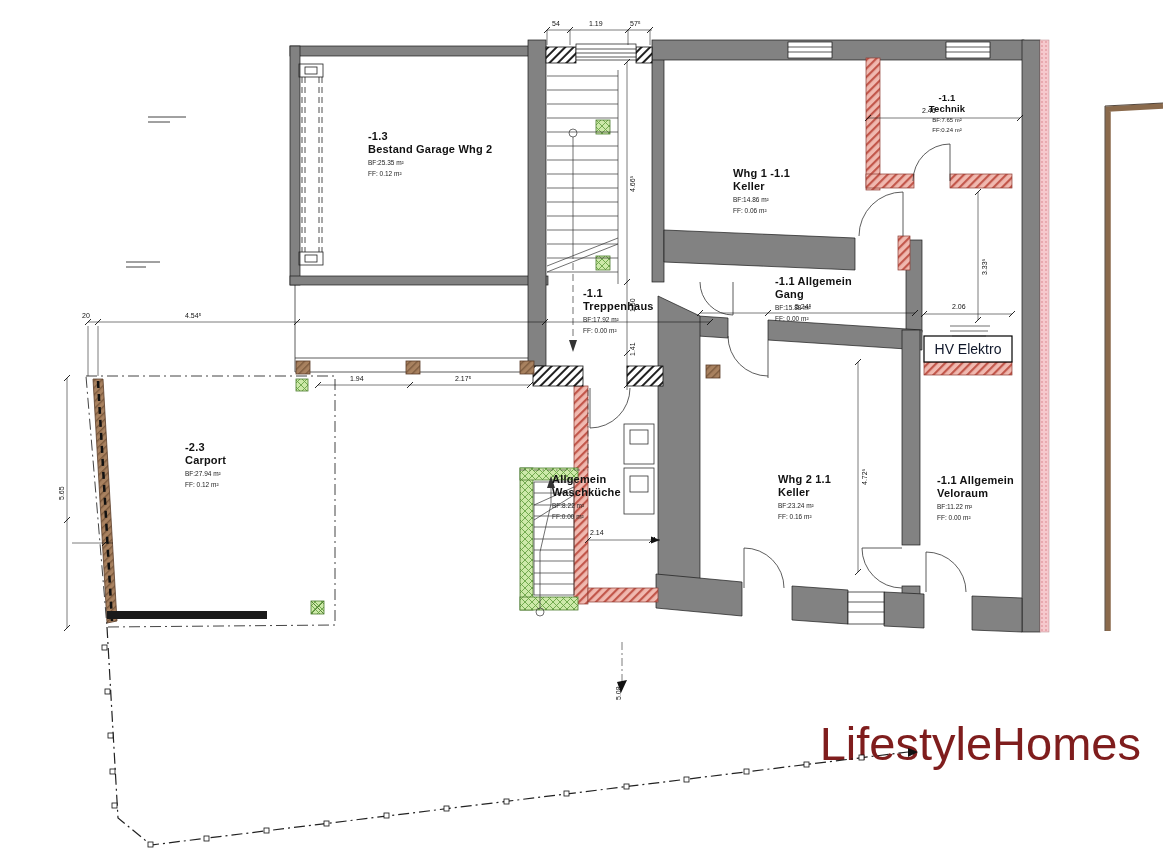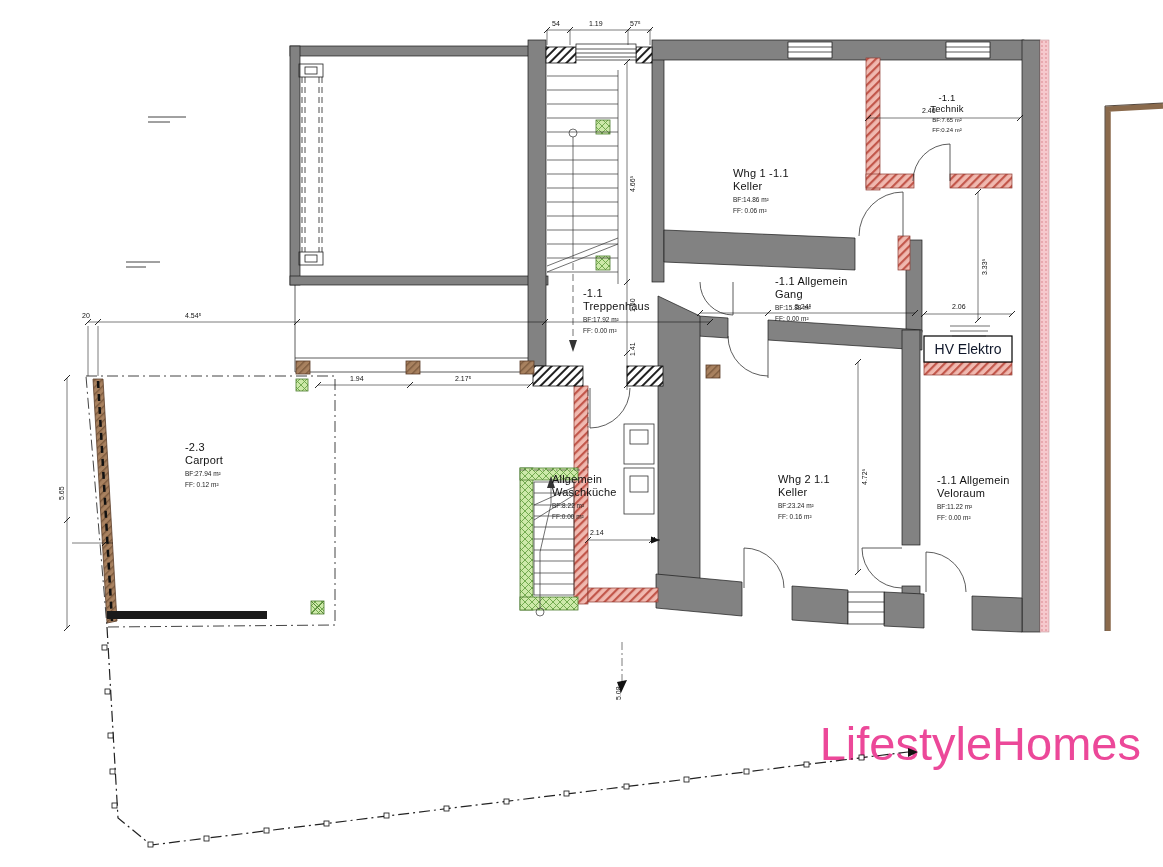--- a/index.html
+++ b/index.html
@@ -1,31 +1,31 @@
 <!DOCTYPE html>
 <html><head>
 <meta charset="utf-8">
 <style>
   html,body{margin:0;padding:0;background:#fff;}
   .stage{position:relative;width:1163px;height:867px;background:#ffffff;overflow:hidden;
          font-family:"Liberation Sans",sans-serif;}
   .stage svg{position:absolute;left:0;top:0;}
   .room-label{position:absolute;color:#111;line-height:1.18;white-space:nowrap;}
-  .room-label .rid,.room-label .rname{font-size:11px;font-weight:normal;letter-spacing:.2px;}
+  .room-label .rid,.room-label .rname{font-size:11px;font-weight:bold;letter-spacing:.2px;}
   .room-label .rname{margin-bottom:2px;}
   .room-label .rarea{font-size:6.5px;color:#222;line-height:1.65;}
   .room-label.centered{text-align:center;}
   .room-label.small .rid,.room-label.small .rname{font-size:9.5px;}
   .room-label.small .rarea{font-size:6px;}
   .dim{position:absolute;font-size:7px;color:#111;white-space:nowrap;}
   .dim.rot{transform:rotate(-90deg);transform-origin:0 0;}
   .hv-label{position:absolute;left:924px;top:336px;width:88px;height:26px;display:flex;
             align-items:center;justify-content:center;font-size:14px;color:#0f172a;}
   .watermark{position:absolute;right:22px;top:716px;text-align:right;font-size:47px;
-             line-height:1.2;color:#ec4899;font-weight:500;}
+             line-height:1.2;color:#7f1d1d;font-weight:500;}
 </style>
 </head>
 <body>
 
 <div class="stage">
 
   <div class="watermark">
     <div>LifestyleHomes</div>
   </div>
 
@@ -247,20 +247,26 @@
         <path d="M585 543L591 537M649 543L655 537"></path>
         <path d="M855 365L861 359M855 575L861 569"></path>
         <path d="M64 381L70 375M64 523L70 517M64 631L70 625"></path>
         <path d="M102 546L108 540"></path>
       </g>
       <polygon points="660,540 651,536.5 651,543.5" fill="#111" stroke="none"></polygon>
       <polygon points="617,682 627,680 621,693" fill="#111" stroke="none"></polygon>
     </g>
   </svg>
 
+  <div class="room-label" style="left:368px;top:130px">
+    <div class="rid">-1.3</div>
+    <div class="rname">Bestand Garage Whg 2</div>
+    <div class="rarea">BF:25.35 m²</div>
+    <div class="rarea">FF: 0.12 m²</div>
+  </div>
 
   <div class="room-label" style="left:583px;top:287px">
     <div class="rid">-1.1</div>
     <div class="rname">Treppenhaus</div>
     <div class="rarea">BF:17.92 m²</div>
     <div class="rarea">FF: 0.00 m²</div>
   </div>
 
   <div class="room-label" style="left:733px;top:167px">
     <div class="rid">Whg 1 -1.1</div>

